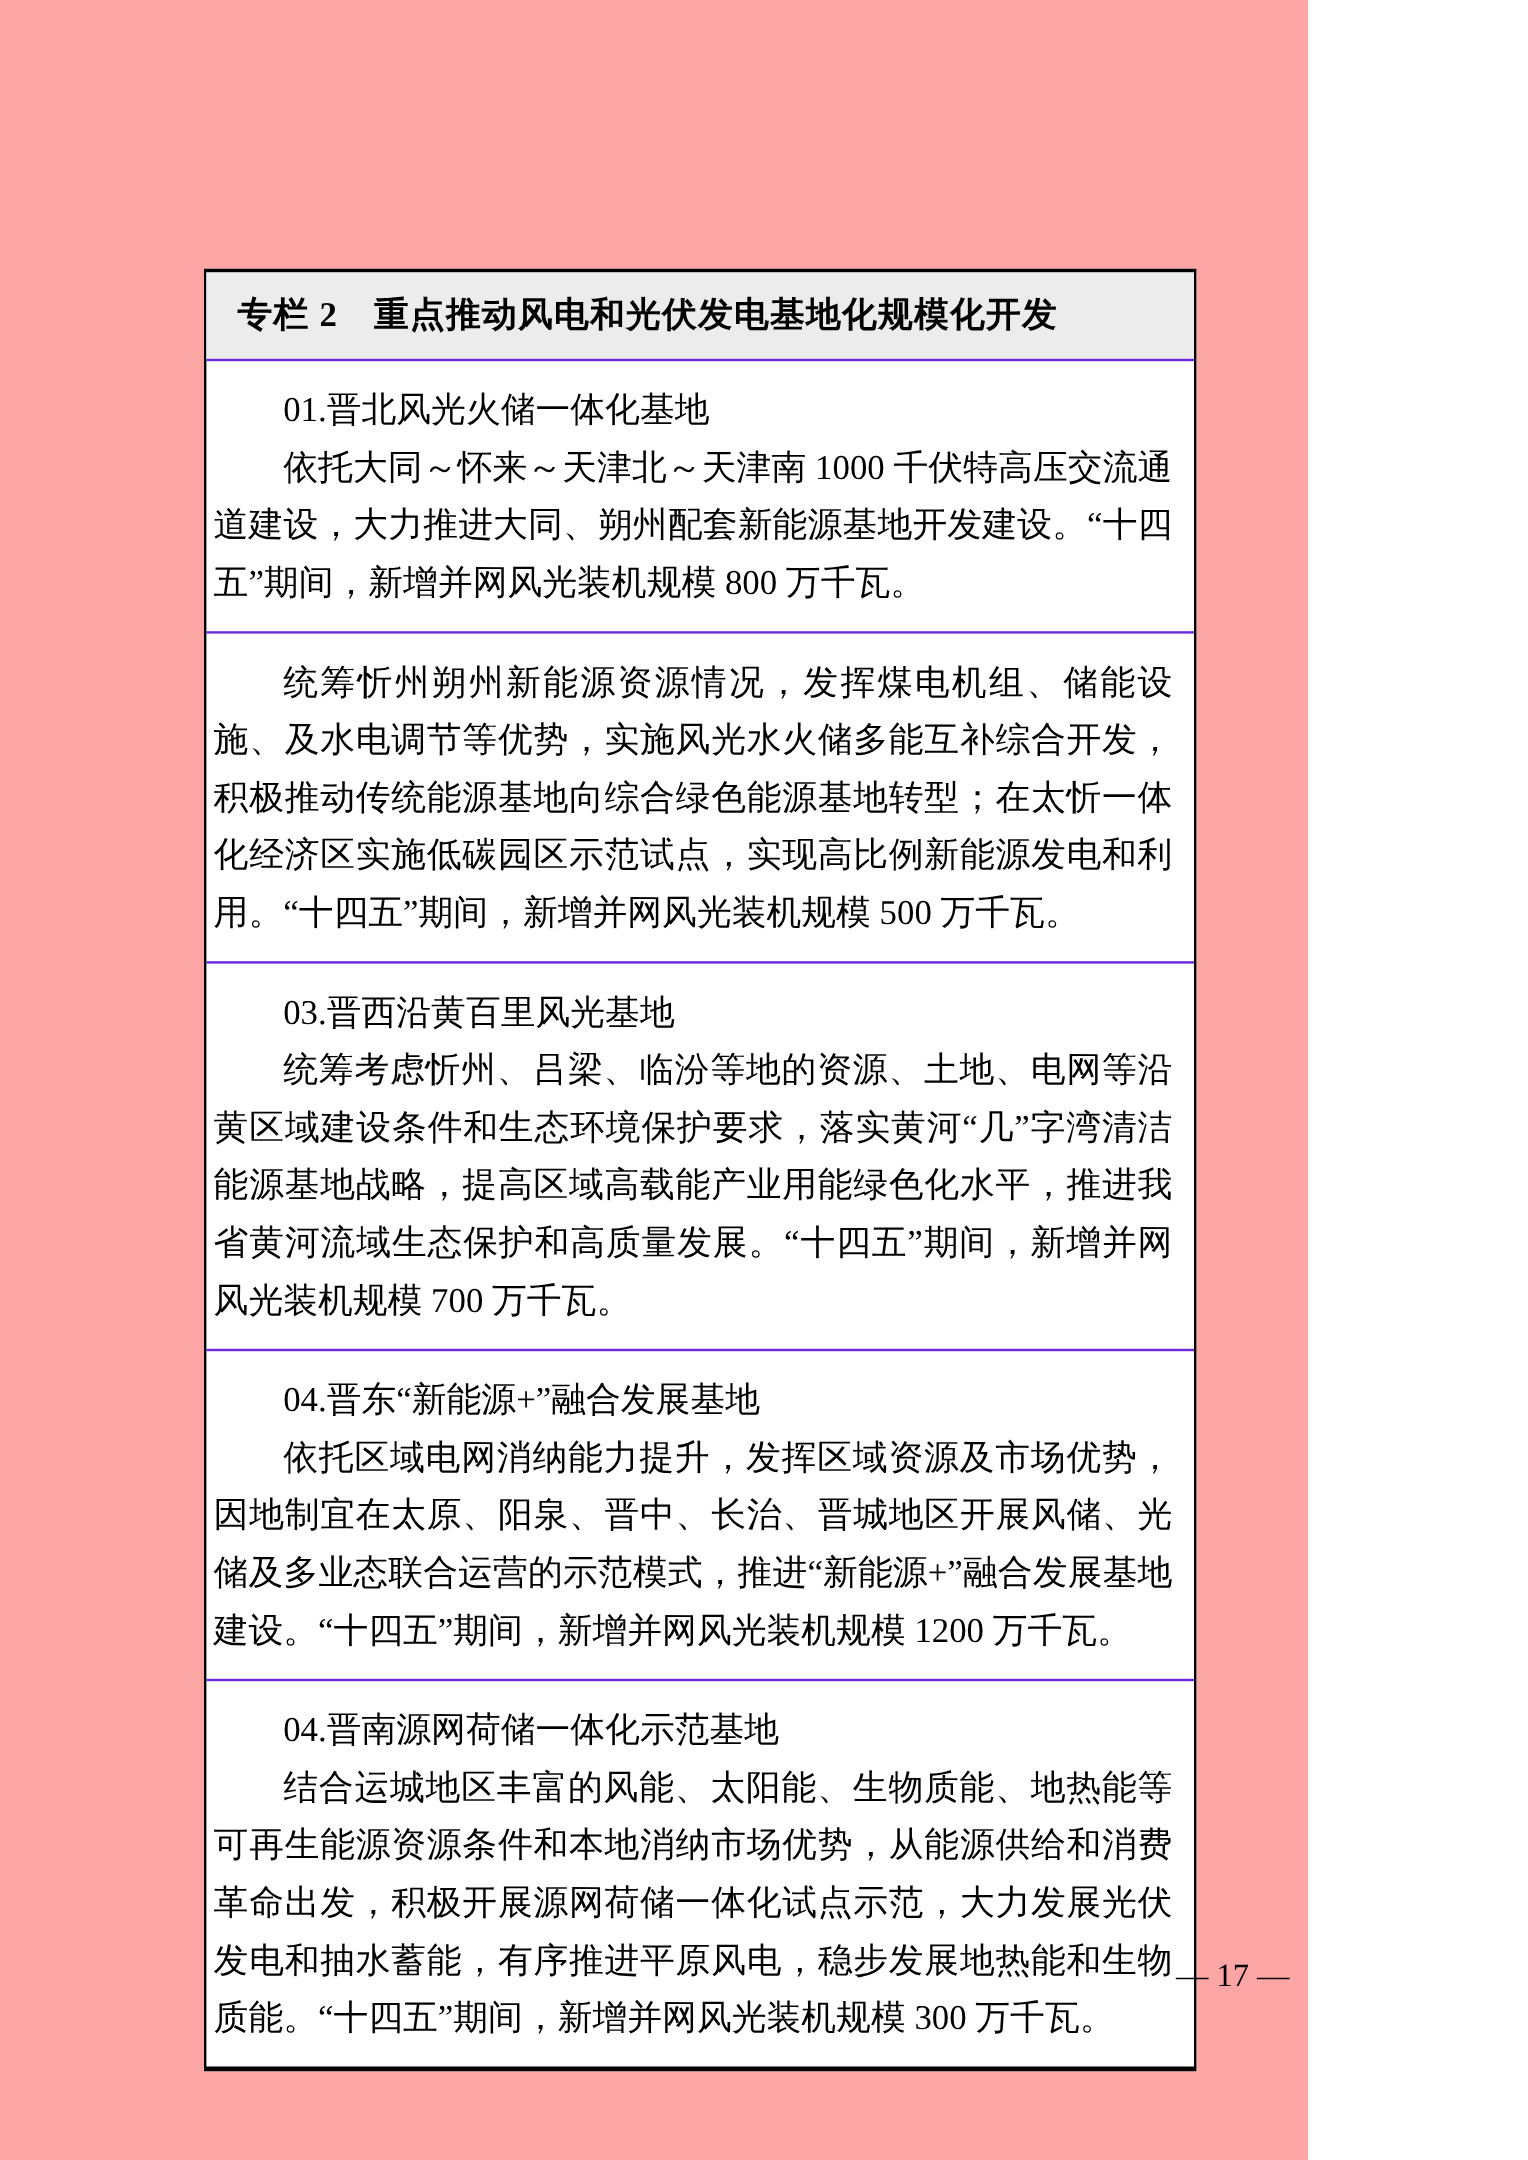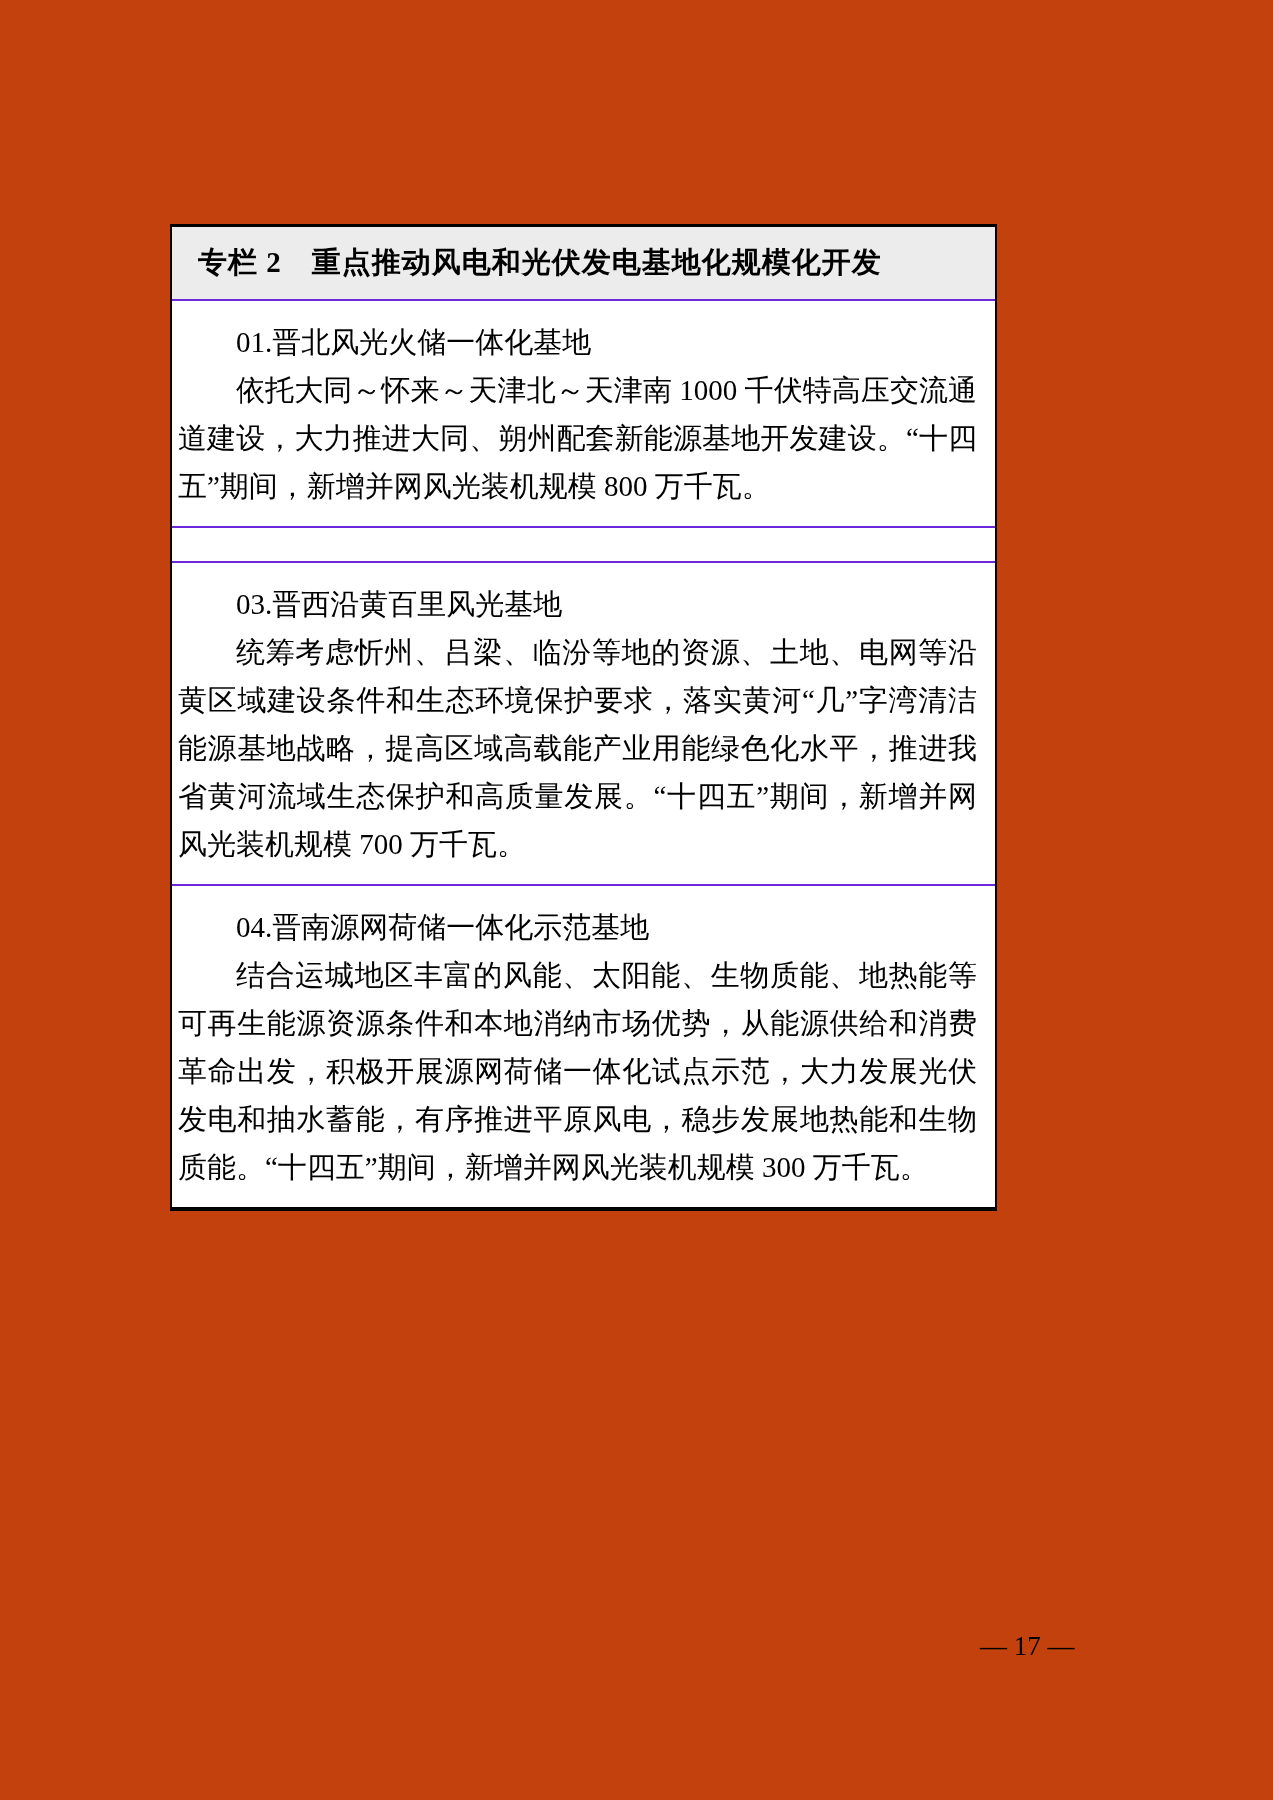--- a/index.html
+++ b/index.html
@@ -4,23 +4,23 @@
 <style>
   html, body {
     margin: 0;
     padding: 0;
     background: #ffffff;
     font-family: "Liberation Serif", "DejaVu Serif", serif;
     color: #000000;
   }
   .page {
     position: relative;
-    width: 1273px;
+    width: 1090px;
     height: 1800px;
-    background: #c2410c;
+    background: #fca5a5;
     overflow: hidden;
   }
   .panel {
     position: absolute;
     left: 170px;
     top: 224px;
     width: 827px;
     box-sizing: border-box;
     border-left: 2px solid #000;
     border-right: 2px solid #000;
@@ -76,27 +76,32 @@
     <div class="panel-header">
       <span>专栏 2　重点推动风电和光伏发电基地化规模化开发</span>
     </div>
 
     <div class="panel-section">
       <p class="section-title">01.晋北风光火储一体化基地</p>
       <p class="section-body">依托大同～怀来～天津北～天津南 1000 千伏特高压交流通道建设，大力推进大同、朔州配套新能源基地开发建设。“十四五”期间，新增并网风光装机规模 800 万千瓦。</p>
     </div>
 
     <div class="panel-section">
+      <p class="section-body">统筹忻州朔州新能源资源情况，发挥煤电机组、储能设施、及水电调节等优势，实施风光水火储多能互补综合开发，积极推动传统能源基地向综合绿色能源基地转型；在太忻一体化经济区实施低碳园区示范试点，实现高比例新能源发电和利用。“十四五”期间，新增并网风光装机规模 500 万千瓦。</p>
     </div>
 
     <div class="panel-section">
       <p class="section-title">03.晋西沿黄百里风光基地</p>
       <p class="section-body">统筹考虑忻州、吕梁、临汾等地的资源、土地、电网等沿黄区域建设条件和生态环境保护要求，落实黄河“几”字湾清洁能源基地战略，提高区域高载能产业用能绿色化水平，推进我省黄河流域生态保护和高质量发展。“十四五”期间，新增并网风光装机规模 700 万千瓦。</p>
     </div>
 
+    <div class="panel-section">
+      <p class="section-title">04.晋东“新能源+”融合发展基地</p>
+      <p class="section-body">依托区域电网消纳能力提升，发挥区域资源及市场优势，因地制宜在太原、阳泉、晋中、长治、晋城地区开展风储、光储及多业态联合运营的示范模式，推进“新能源+”融合发展基地建设。“十四五”期间，新增并网风光装机规模 1200 万千瓦。</p>
+    </div>
 
     <div class="panel-section">
       <p class="section-title">04.晋南源网荷储一体化示范基地</p>
       <p class="section-body">结合运城地区丰富的风能、太阳能、生物质能、地热能等可再生能源资源条件和本地消纳市场优势，从能源供给和消费革命出发，积极开展源网荷储一体化试点示范，大力发展光伏发电和抽水蓄能，有序推进平原风电，稳步发展地热能和生物质能。“十四五”期间，新增并网风光装机规模 300 万千瓦。</p>
     </div>
 
   </div>
 
   <div class="page-footer">— 17 —</div>
 

